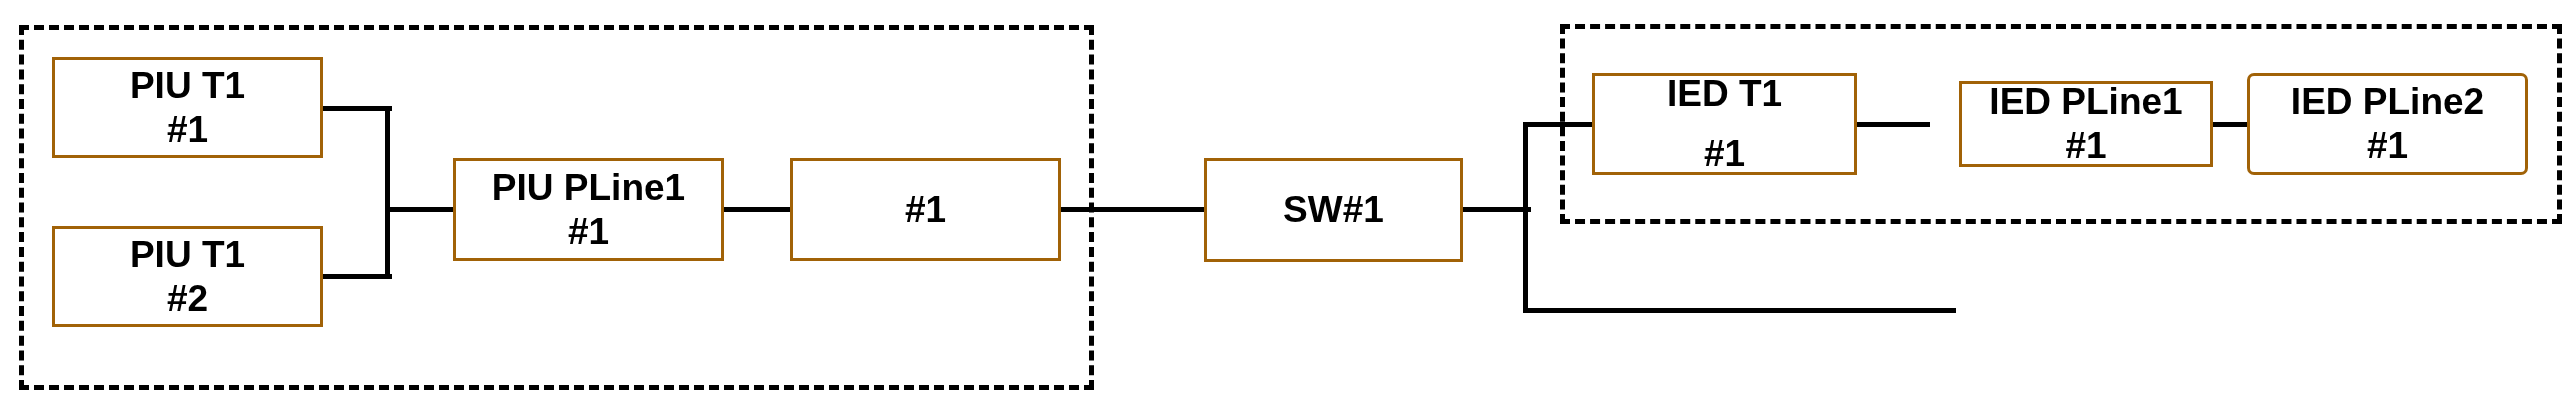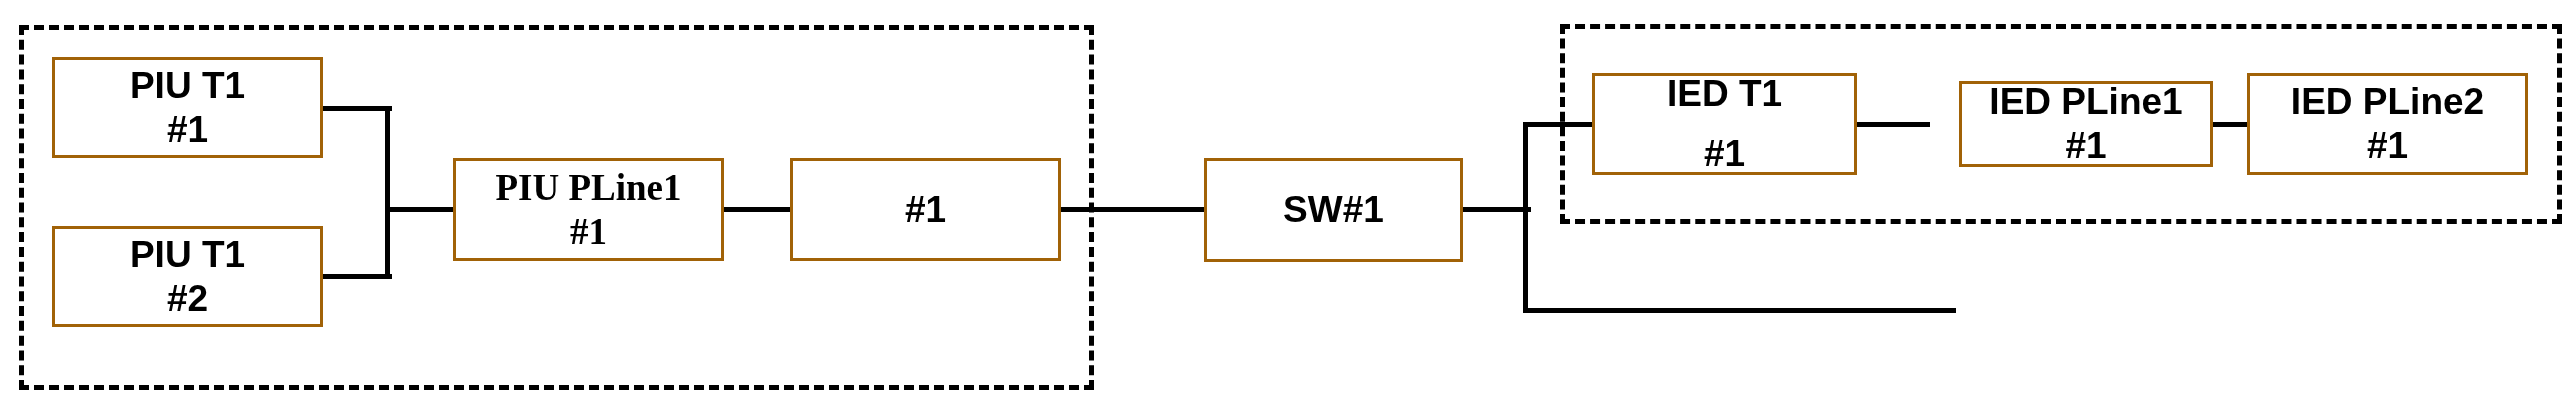--- a/index.html
+++ b/index.html
@@ -69,21 +69,21 @@
   <div class="node" style="left:52px; top:57px; width:271px; height:101px;">
     <span>PIU T1</span>
     <span>#1</span>
   </div>
 
   <div class="node" style="left:52px; top:226px; width:271px; height:101px;">
     <span>PIU T1</span>
     <span>#2</span>
   </div>
 
-  <div class="node" style="left:453px; top:158px; width:271px; height:103px;font-family:Liberation Serif, serif;">
+  <div class="node" style="left:453px; top:158px; width:271px; height:103px;">
     <span>PIU PLine1</span>
     <span>#1</span>
   </div>
 
   <div class="node" style="left:790px; top:158px; width:271px; height:103px;">
     <span>#1</span>
   </div>
 
   <div class="node" style="left:1204px; top:158px; width:259px; height:104px;">
     <span>SW#1</span>
@@ -92,20 +92,20 @@
   <div class="node" style="left:1592px; top:73px; width:265px; height:102px;gap:16px;">
     <span>IED T1</span>
     <span>#1</span>
   </div>
 
   <div class="node" style="left:1927px; top:81px; width:254px; height:86px;margin-left:32px;">
     <span>IED PLine1</span>
     <span>#1</span>
   </div>
 
-  <div class="node" style="left:2247px; top:73px; width:281px; height:102px;">
+  <div class="node" style="left:2247px; top:73px; width:281px; height:102px;border-radius:7px;">
     <span>IED PLine2</span>
     <span>#1</span>
   </div>
 
 
 </div>
 
 
 </body></html>

